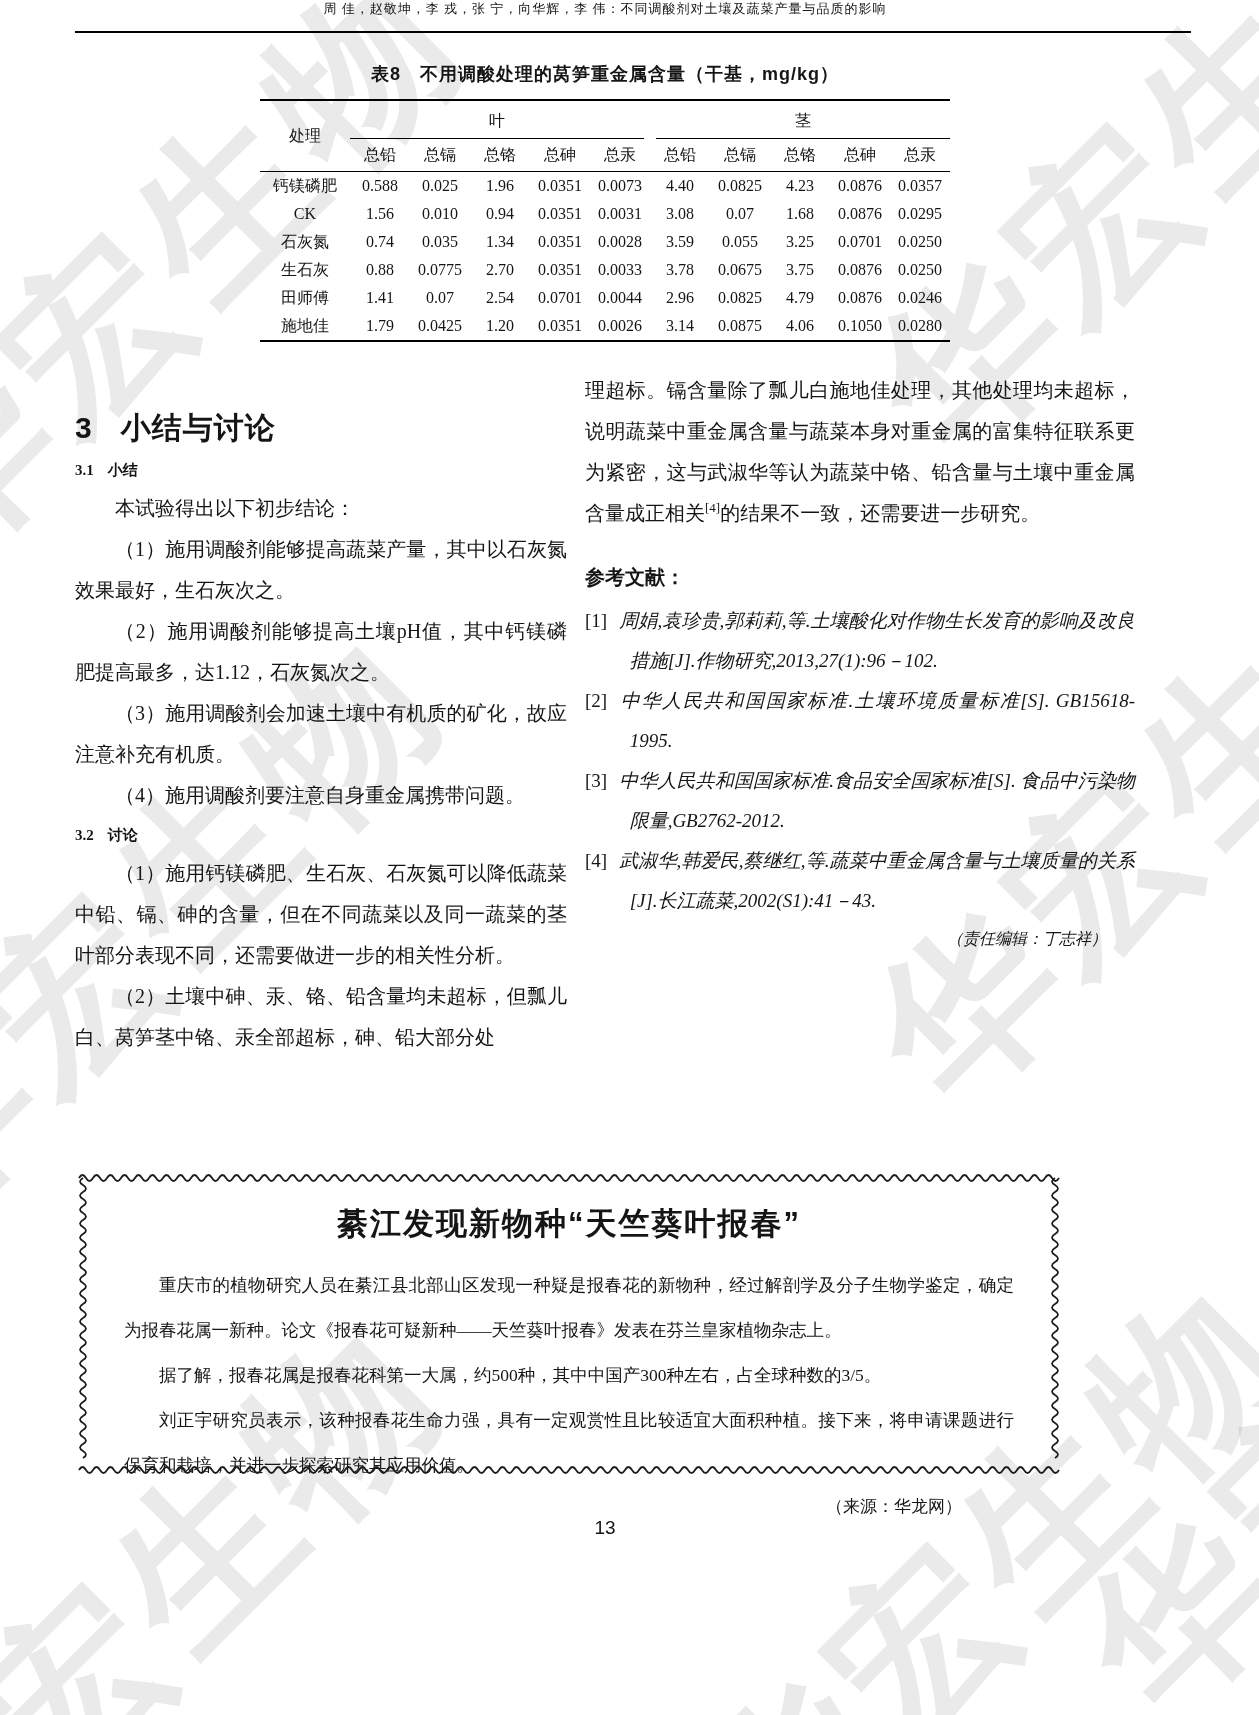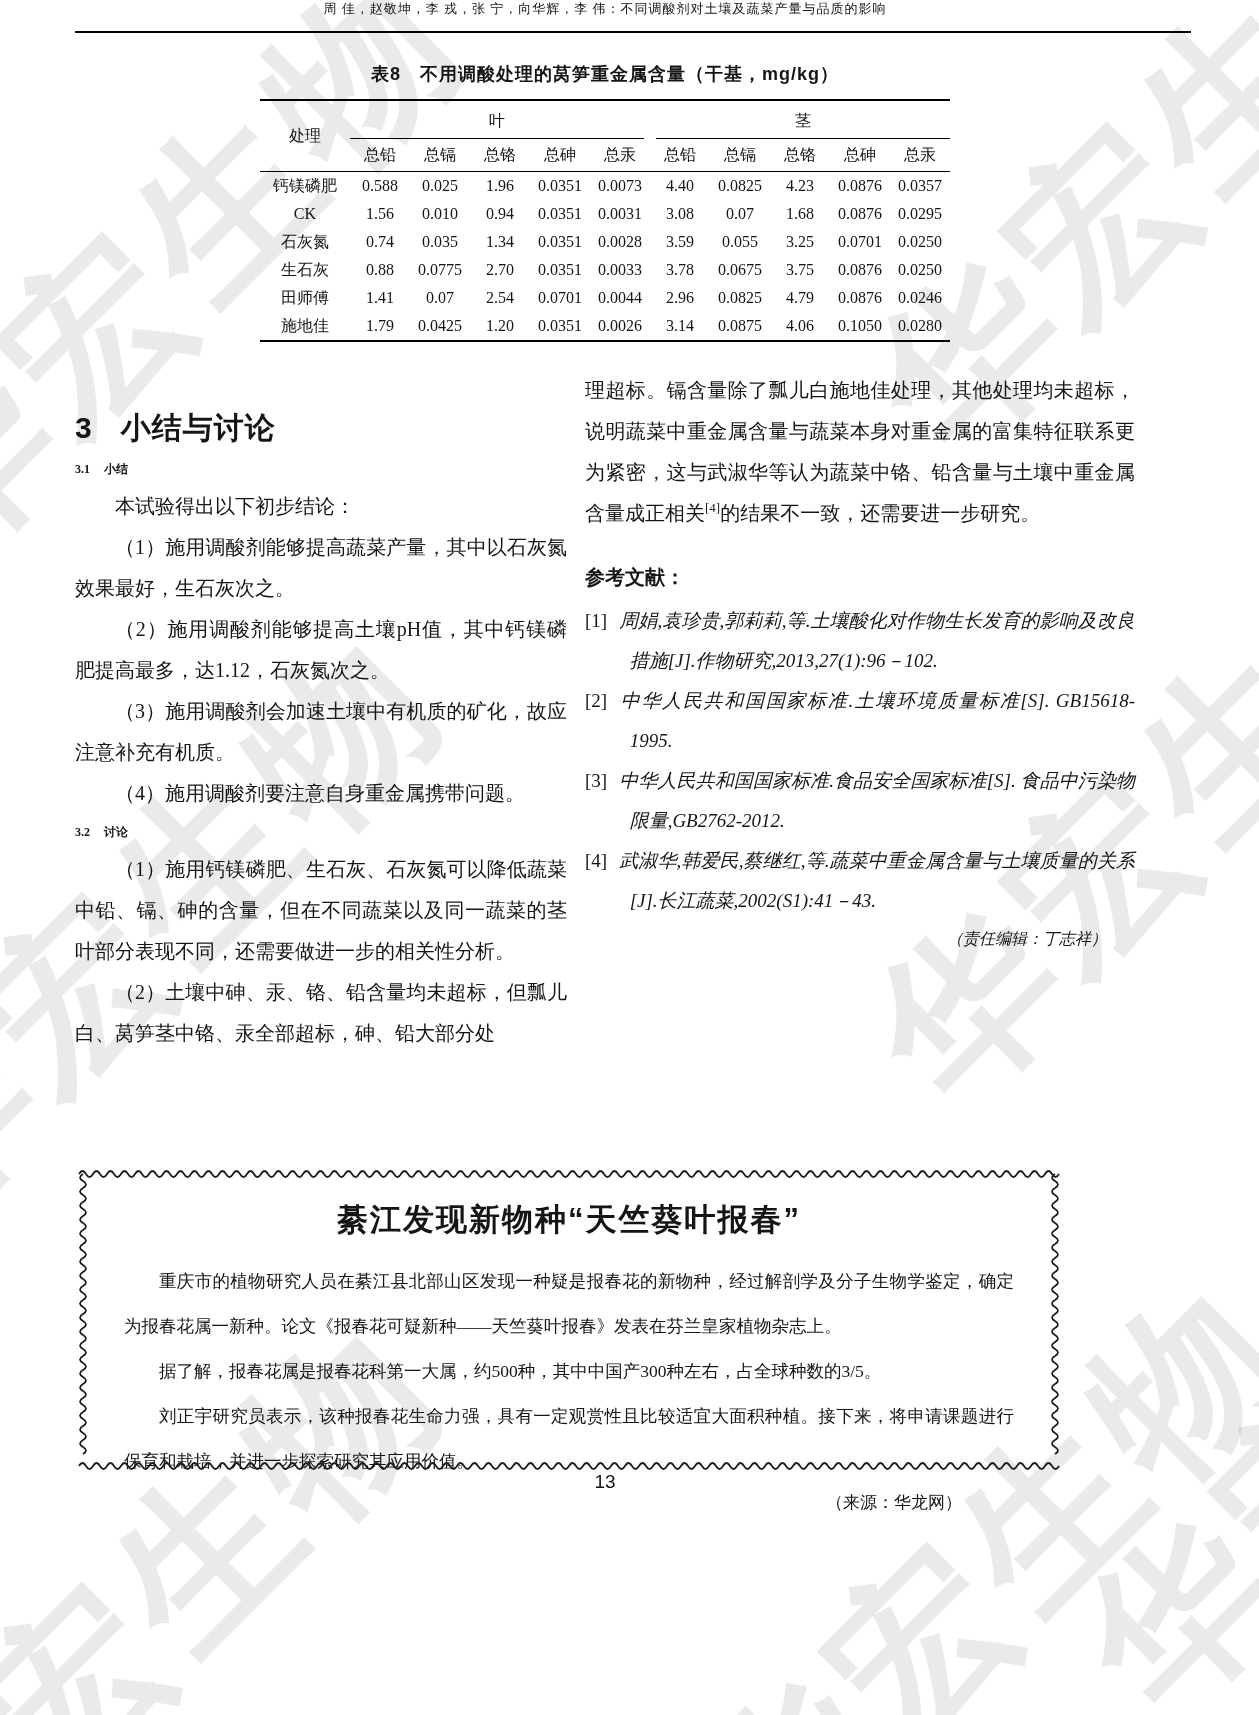--- a/index.html
+++ b/index.html
@@ -53,21 +53,21 @@
   .columns{display:flex;margin-top:28px;}
   .col-left{width:492px;}
   .col-right{width:550px;margin-left:18px;}
   .h2{
     font-family:"Liberation Sans","DejaVu Sans",sans-serif;font-weight:bold;
     font-size:30px;margin:38px 0 12px 0;letter-spacing:1px;
   }
   .h2 .no{margin-right:28px;}
   .h3{
     font-family:"Liberation Sans","DejaVu Sans",sans-serif;font-weight:bold;
-    font-size:12px;margin:10px 0 8px 0;
+    font-size:15px;margin:10px 0 8px 0;
   }
   .h3 .no{margin-right:14px;font-family:"Liberation Serif","DejaVu Serif",serif;}
   p.body{font-size:20px;line-height:41px;text-align:justify;margin:0;text-indent:2em;}
   p.body.noindent{text-indent:0;}
   .sup{vertical-align:super;font-size:13px;line-height:0;}
   .refs-heading{
     font-family:Liberation Mono, monospace;font-weight:bold;
     font-size:20px;margin:30px 0 10px 0;
   }
   p.ref{
@@ -89,21 +89,21 @@
   .wave-right{top:4px;right:0;}
   .news-inner{padding:30px 46px 0 46px;}
   .news-title{
     text-align:center;font-family:"Liberation Sans","DejaVu Sans",sans-serif;
     font-weight:bold;font-size:31px;letter-spacing:2px;margin:0 0 18px 0;
   }
   p.news-p{font-size:17.5px;line-height:45px;text-align:justify;margin:0;text-indent:2em;}
   .news-source{text-align:right;font-size:17px;margin-top:7px;padding-right:52px;}
   
   .page-no{
-    text-align:center;font-size:19px;
+    text-align:center;font-size:19px;margin-top:42px;
     font-family:"Liberation Sans","DejaVu Sans",sans-serif;
   }
 </style>
 </head>
 <body>
 
 <div class="page">
 
   <div class="watermark wm1">华宏生物</div>
   <div class="watermark wm2">华宏生物</div>

